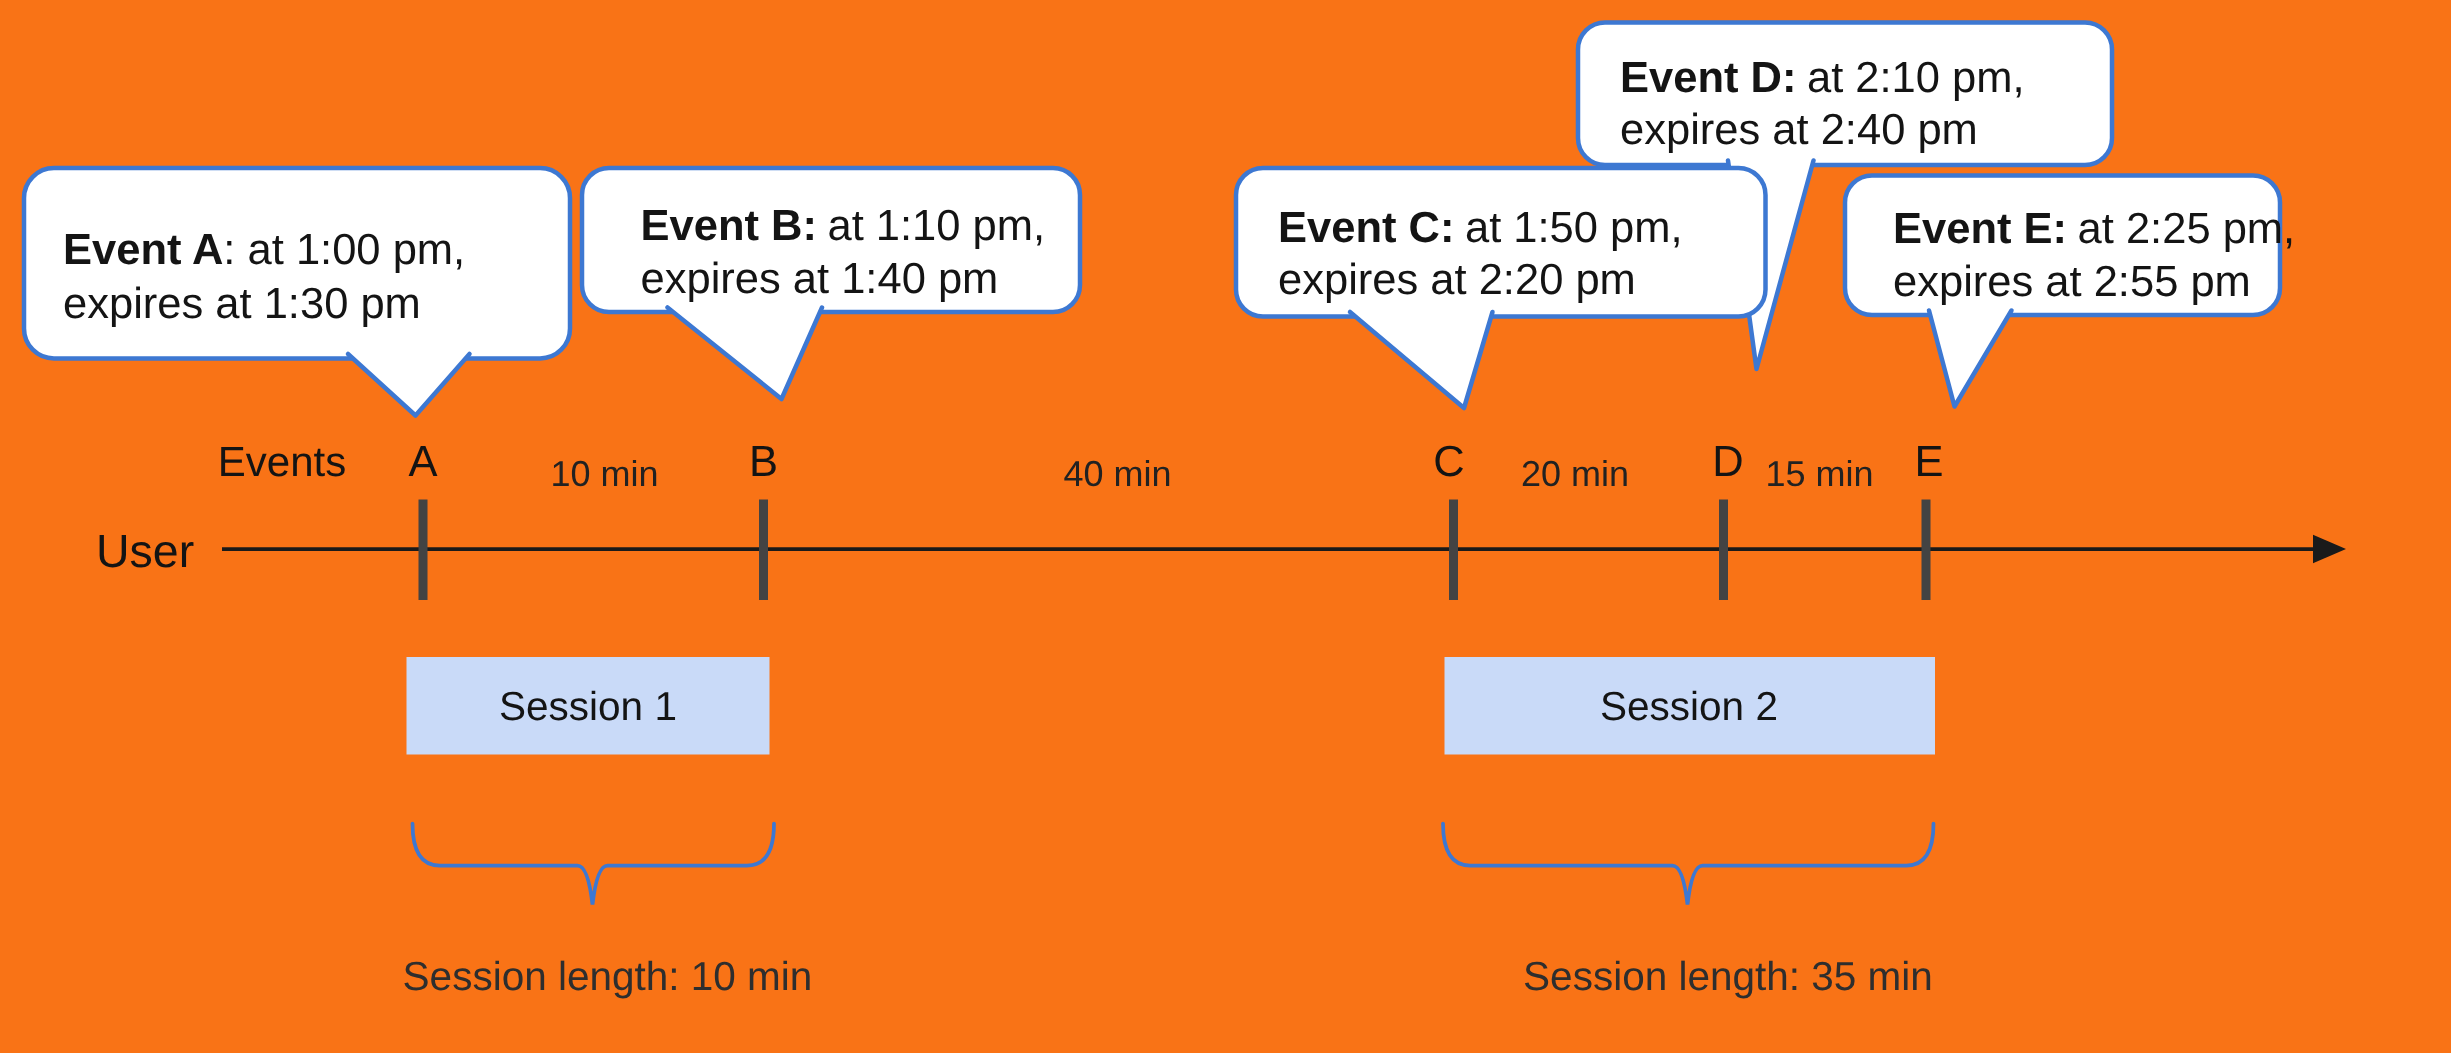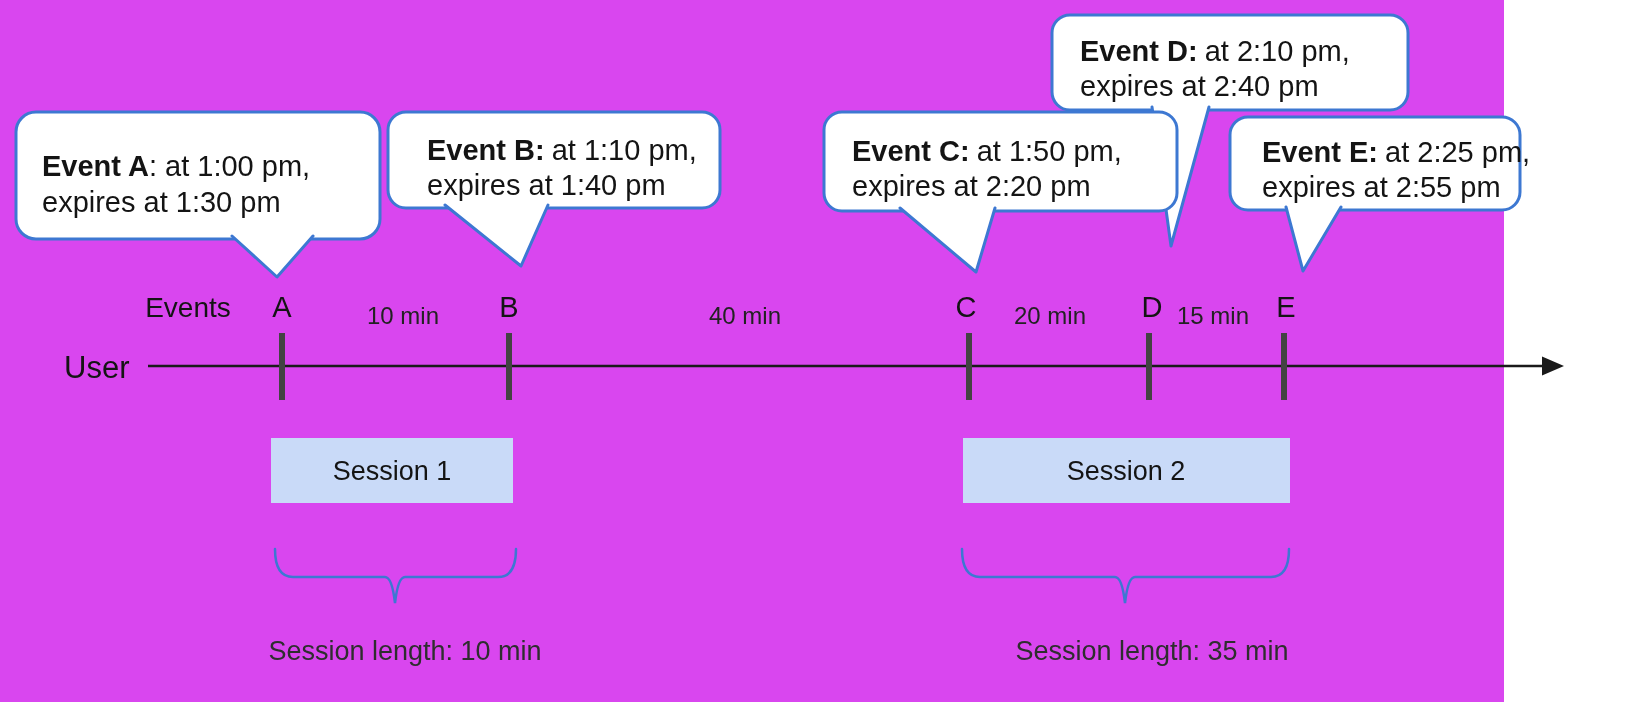--- a/index.html
+++ b/index.html
@@ -1,16 +1,16 @@
 <!DOCTYPE html>
 <html><head>
 <meta charset="utf-8">
 <style>
   html, body { margin: 0; padding: 0; background: #ffffff; }
-  .stage { width: 1504px; height: 702px; position: relative; background: #d946ef; }
+  .stage { width: 1634px; height: 702px; position: relative; background: #f97316; }
   svg text {
     font-family: "Liberation Sans", sans-serif;
     fill: #141414;
   }
   .bubble { fill: #ffffff; stroke: #3d78d2; stroke-width: 3; }
   .tail   { fill: #ffffff; stroke: #3d78d2; stroke-width: 3; stroke-linejoin: round; stroke-linecap: round; }
   .bubble-line { font-size: 29px; }
   .bubble-bold { font-weight: bold; }
   .tick { stroke: #434343; stroke-width: 6; }
   .axis { stroke: #1a1a1a; stroke-width: 2.5; }

